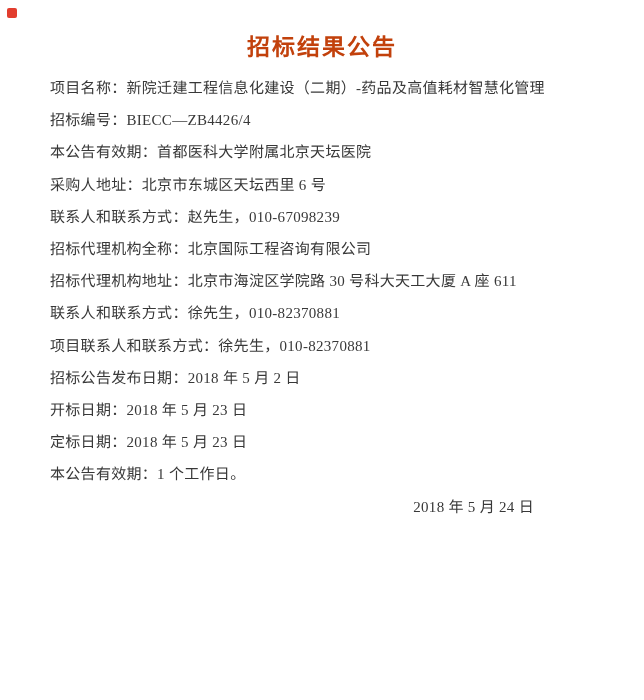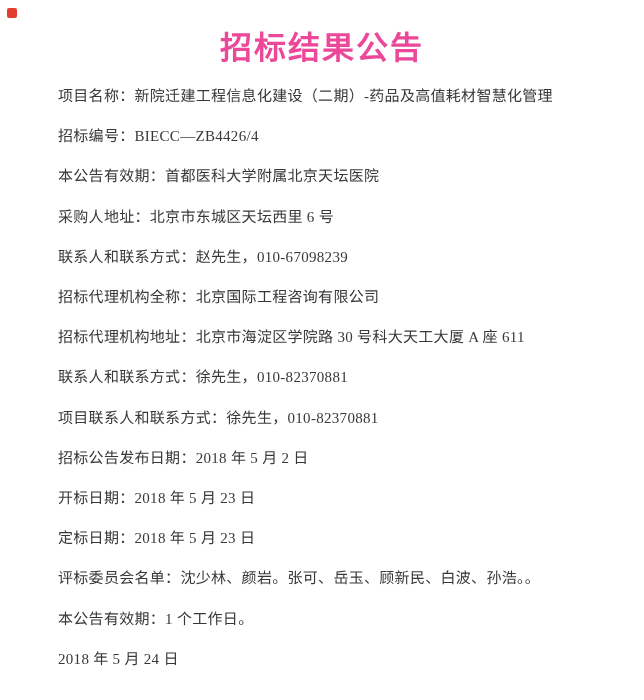--- a/index.html
+++ b/index.html
@@ -23,44 +23,45 @@
     top: 8px;
     width: 10px;
     height: 10px;
     border-radius: 2px;
     background: #e23d2e;
   }
   .doc-title {
     margin: 0;
     padding-top: 33px;
     text-align: center;
-    font-size: 32px;
+    font-size: 23px;
     line-height: 30px;
     font-weight: bold;
     letter-spacing: 2px;
-    color: #ec4899;
+    color: #c2410c;
   }
   .content {
     padding: 7px 45px 0 46px;
   }
   .content p {
-    margin: 12px;
+    margin: 4px;
     font-size: 15px;
     line-height: 28.2px;
     letter-spacing: 0.3px;
     white-space: nowrap;
   }
   .notice-result   { margin-top: 22px; }
   .notice-committee{ margin-top: 27px; }
   .sig-company {
     text-align: right;
     padding-right: 36px;
   }
   .sig-date {
     margin-top: 24px;
+    text-align: right;
     padding-right: 61px;
   }
 </style>
 </head>
 <body>
 
 <div class="page">
 
   <div class="red-marker" style="background: rgb(226, 61, 46);"></div>
 
@@ -75,21 +76,20 @@
     <p>联系人和联系方式：赵先生，010-67098239</p>
     <p>招标代理机构全称：北京国际工程咨询有限公司</p>
     <p>招标代理机构地址：北京市海淀区学院路 30 号科大天工大厦 A 座 611</p>
     <p>联系人和联系方式：徐先生，010-82370881</p>
     <p>项目联系人和联系方式：徐先生，010-82370881</p>
     <p>招标公告发布日期：2018 年 5 月 2 日</p>
     <p>开标日期：2018 年 5 月 23 日</p>
     <p>定标日期：2018 年 5 月 23 日</p>
 
 
-    <p class="notice-committee">评标委员会名单：沈少林、颜岩。张可、岳玉、顾新民、白波、孙浩。。</p>
 
     <p>本公告有效期：1 个工作日。</p>
 
 
     <p class="sig-date">2018 年 5 月 24 日</p>
 
   </div>
 </div>
 
 </body></html>

